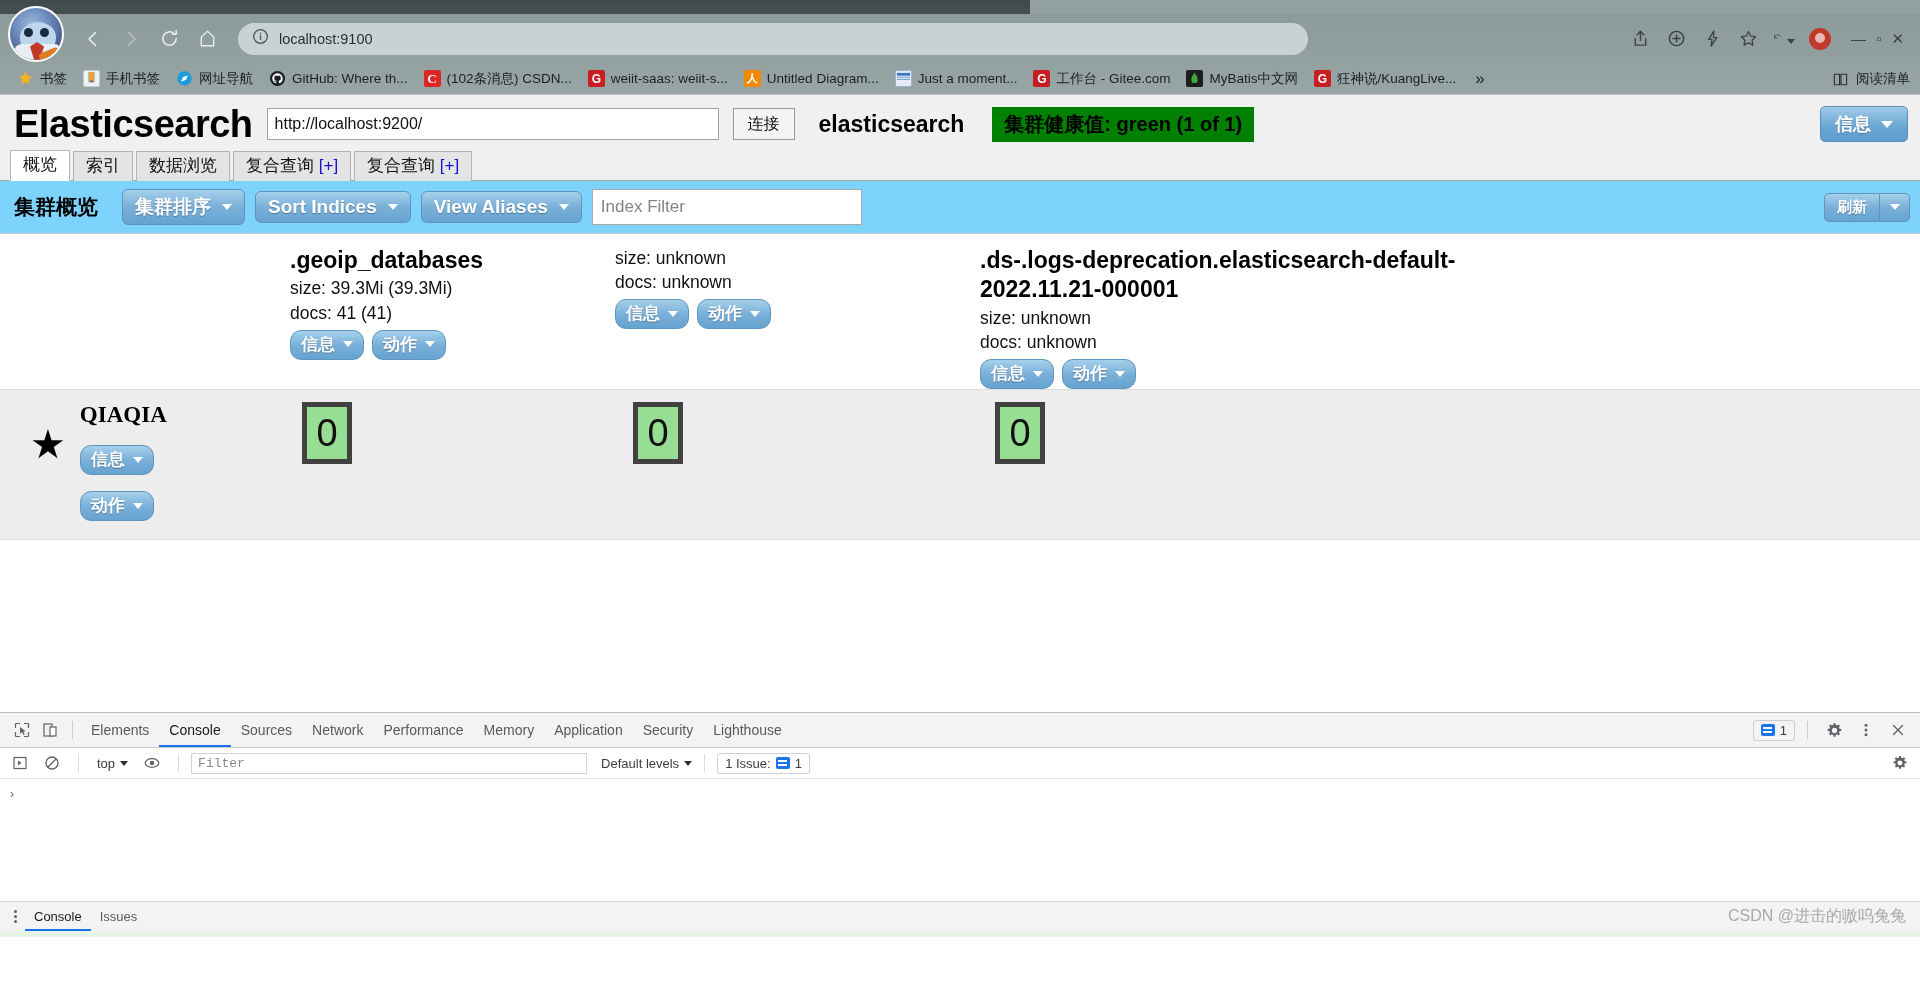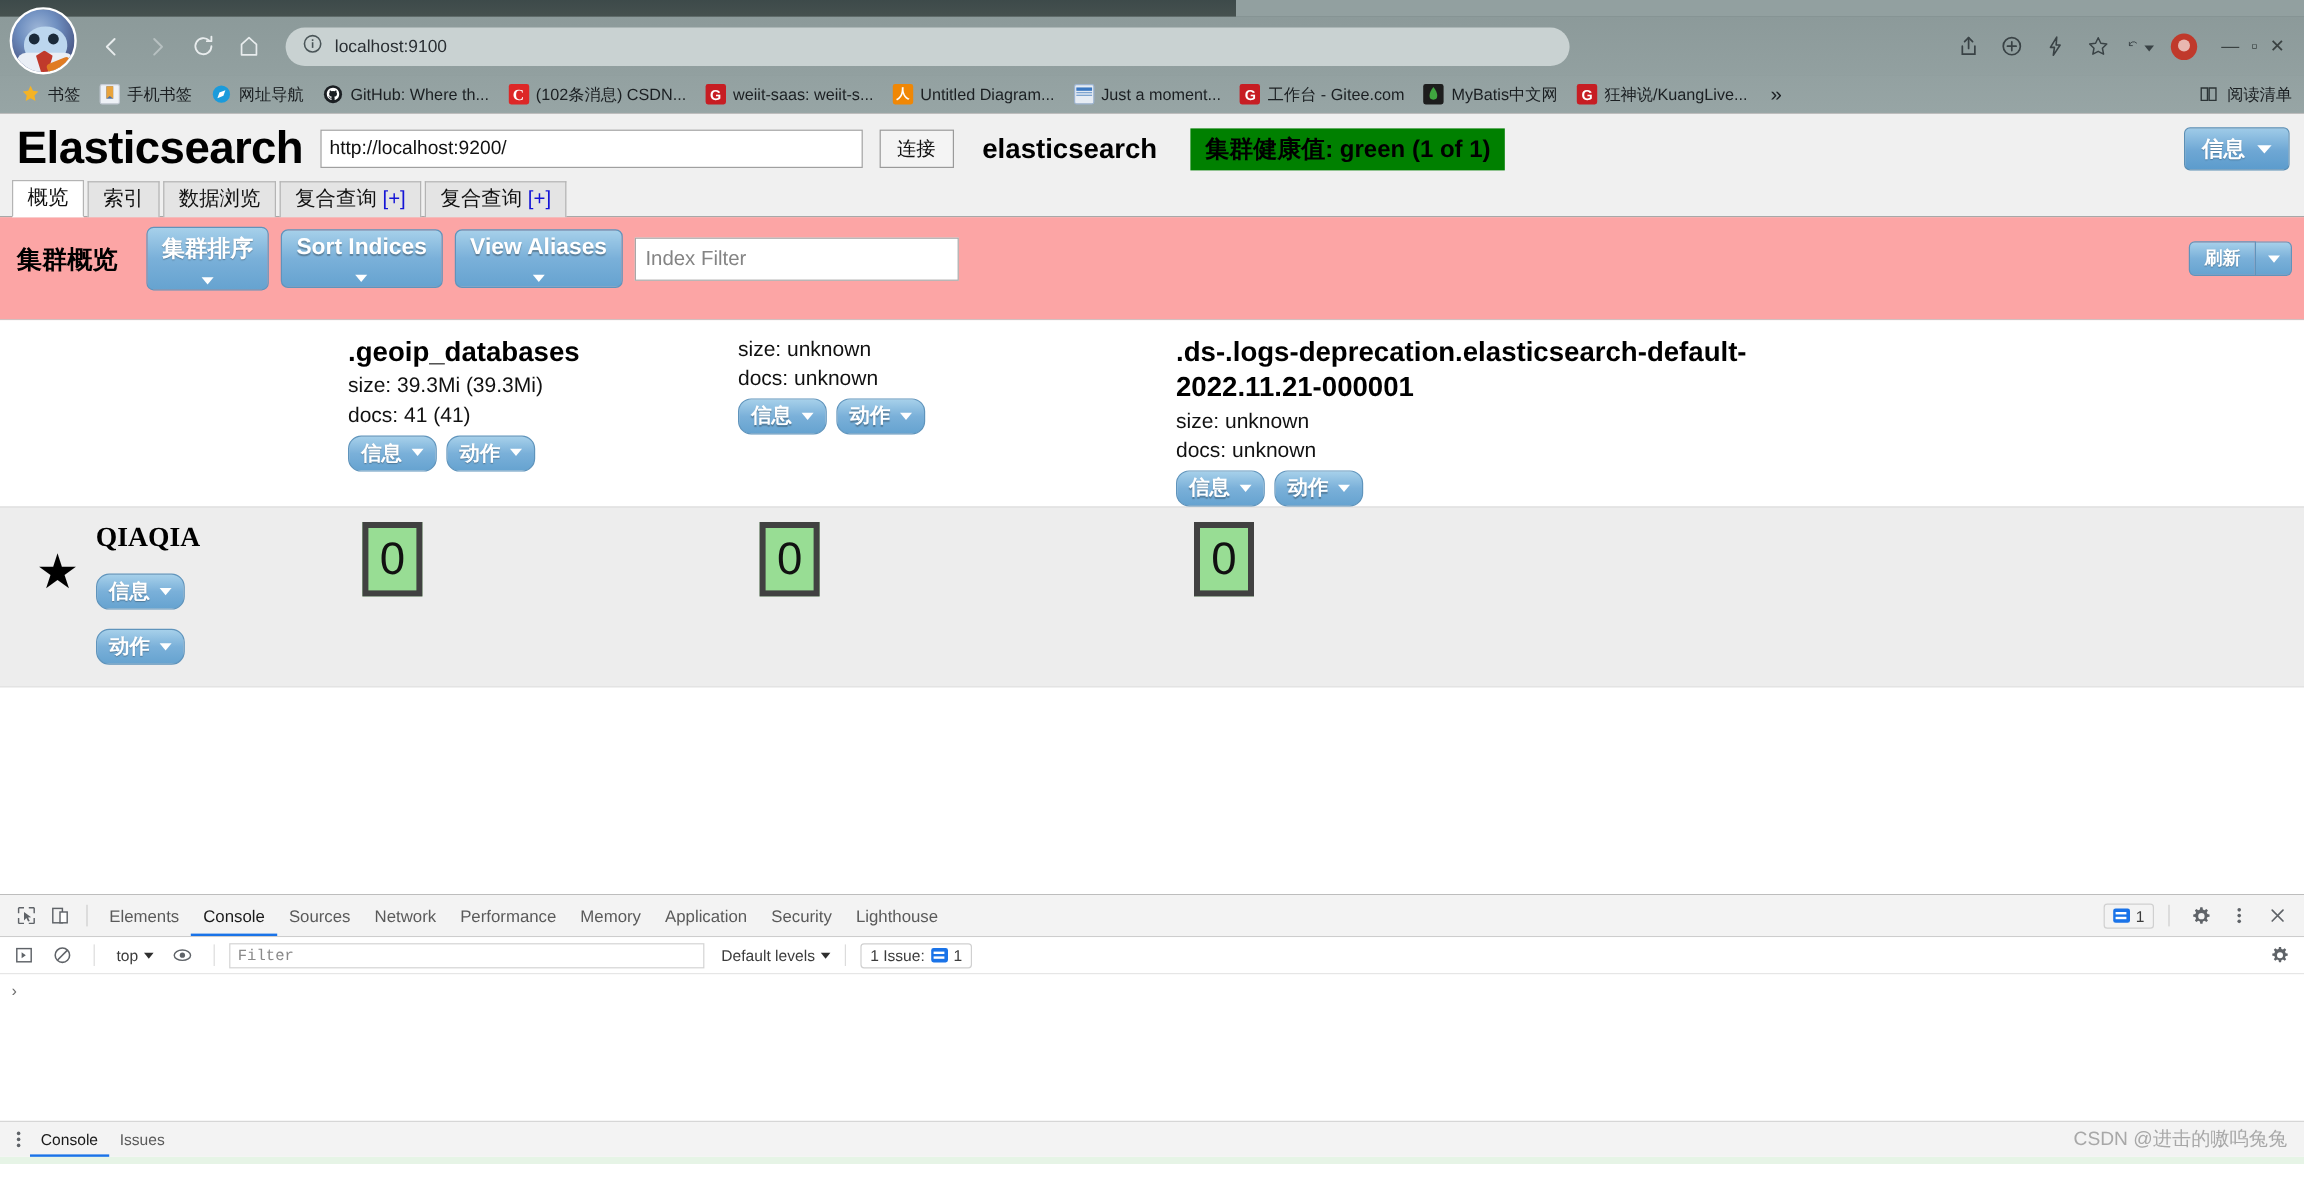--- a/index.html
+++ b/index.html
@@ -126,21 +126,21 @@
   .bm {
     display: flex; align-items: center; gap: 6px;
     padding: 2px 7px; margin-right: 2px; border-radius: 3px;
     cursor: pointer; white-space: nowrap; flex: 0 0 auto;
   }
   .bm-label { font-size: 13.5px; color: #1b1f22; }
   .bm-ico { width: 17px; height: 17px; flex: 0 0 auto; display: block; position: relative; border-radius: 2px; }
 
   .bm-more { margin-left: 4px; font-size: 17px; color: #1b1f22; cursor: pointer; padding: 0 6px; }
   .bm-right {
-    margin-left: auto; display: flex; align-items: flex-start; gap: 7px;
+    margin-left: auto; display: flex; align-items: flex-end; gap: 7px;
     flex: 0 0 auto; padding-right: 4px;
   }
   .bm-right .bm-label { font-size: 13.5px; }
 
   
   .es-app {
     background: #f0f0f0;
     border-top: 1px solid #bdbdbd;
   }
   .es-header {
@@ -231,41 +231,40 @@
   }
   .es-tab.active {
     background: #fff;
     border-bottom: 1px solid #fff;
   }
   .es-tab .plus { color: #1414d6; }
 
   
   .es-toolbar {
     display: flex; align-items: center;
-    padding: 8px 10px 24px 14px;
+    padding: 8px 10px 8px 14px;
     gap: 10px;
-    background: #fca5a5;
+    background: #7dd3fc;
     border-bottom: 1px solid #c7c7c7;
   }
   .es-toolbar-title {
     font-size: 21px; font-weight: bold; color: #000;
     margin-right: 14px;
   }
   .btn-blue {
     background: linear-gradient(180deg, #a6d0ea 0%, #7ab0d9 50%, #66a3d0 100%);
     border: 1px solid #5f94bc;
     border-radius: 6px;
     color: #fff;
     font-size: 19px; font-weight: bold;
     padding: 4px 12px;
     display: inline-flex; align-items: center; gap: 11px;
     cursor: pointer;
     text-shadow: 0 1px 1px rgba(0,0,0,.3);
     white-space: nowrap;
-    flex-direction: column;
   }
   .es-filter-input {
     width: 270px; height: 36px;
     border: 1px solid #a8a8a8;
     background: #fff;
     font-size: 17px; padding: 0 8px;
     color: #111;
     font-family: "Liberation Sans", sans-serif;
   }
   .es-filter-input::placeholder { color: #848484; }

